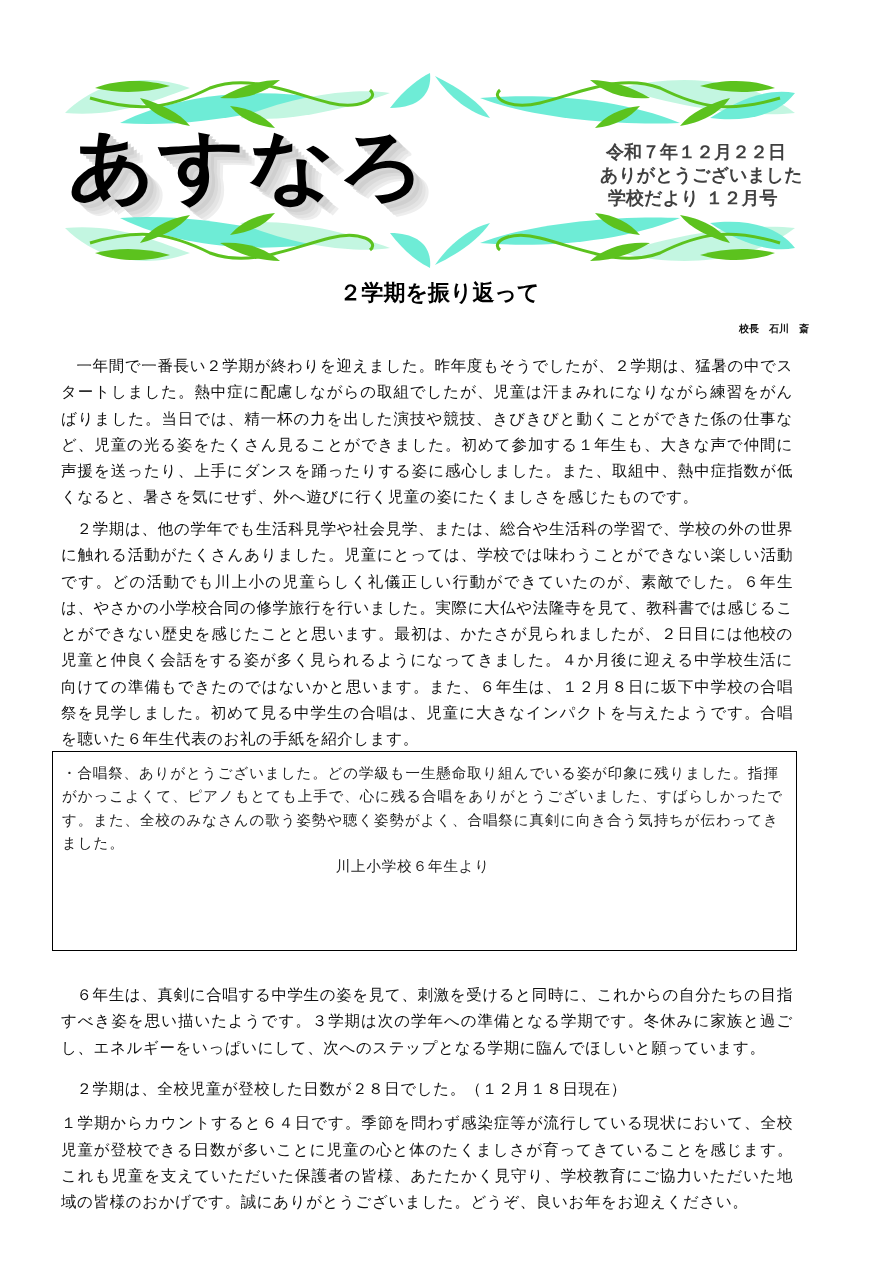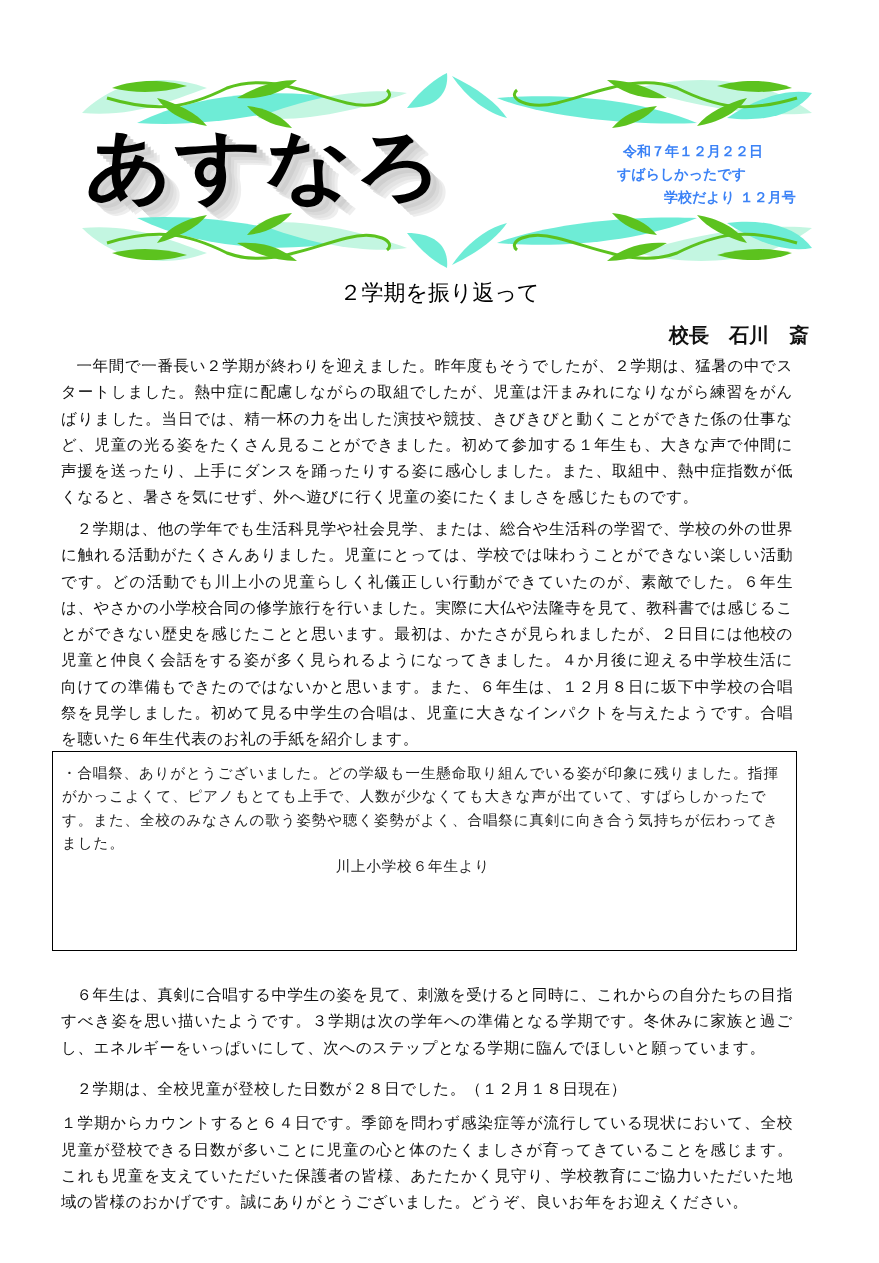--- a/index.html
+++ b/index.html
@@ -1,34 +1,34 @@
 <!DOCTYPE html>
 <html><head>
   <meta charset="utf-8">
   <style>
     html, body { margin: 0; padding: 0; background: #ffffff; }
     body { width: 879px; height: 1263px; position: relative; overflow: hidden;
       font-family: "DejaVu Serif", "Liberation Serif", serif; color: #111; }
-    .banner { position: absolute; left: 77px; top: 68px; width: 740px; height: 192px; }
+    .banner { position: absolute; left: 60px; top: 68px; width: 740px; height: 192px; }
     .vine { position: absolute; left: 0; width: 740px; height: 62px; }
     .vine.top { top: 0; }
     .vine.bottom { top: 140px; }
     .masthead-title { position: absolute; left: 8px; top: 58px; font-family: "DejaVu Sans", sans-serif;
       font-weight: 900; font-size: 86px; letter-spacing: 2px; color: #000; line-height: 1;
       text-shadow: 3px 3px 0 #d6d6d6, 6px 6px 0 #cfcfcf, 9px 9px 0 #dadada, 12px 12px 0 #e4e4e4, 15px 15px 0 #eeeeee;
       transform: scaleY(0.9); transform-origin: left top; white-space: nowrap; }
     .masthead-info { position: absolute; left: 540px; top: 72px; font-family: "DejaVu Sans", sans-serif;
-      font-weight: bold; font-size: 14px; line-height: 23px; color: #3b82f6; }
+      font-weight: bold; font-size: 18px; line-height: 23px; color: #404040; }
     .masthead-info div { white-space: nowrap; }
     .masthead-info .l1 { padding-left: 6px; }
-    .masthead-info .l3 { padding-left: 8px; margin-left: 39px; }
+    .masthead-info .l3 { padding-left: 8px; }
     .article-title { position: absolute; left: 0; width: 879px; top: 278px; text-align: center;
       font-family: "DejaVu Sans", sans-serif; font-size: 22px; color: #000; }
     .author { position: absolute; right: 70px; top: 322px; font-family: "DejaVu Sans", sans-serif;
-      font-weight: bold; font-size: 20px; white-space: pre; }
+      font-weight: bold; font-size: 10px; white-space: pre; }
     .para { position: absolute; left: 53px; width: 748px; font-size: 15.5px; line-height: 26.3px;
       color: #111; letter-spacing: 0.6px; }
     .para p { margin: 8px; text-align: justify; }
     .indent { text-indent: 1em; }
     .p1 { top: 345px; }
     .p2 { top: 508px; }
     .letter-box { position: absolute; left: 52px; top: 751px; width: 745px; height: 200px;
       border: 1.5px solid #000; box-sizing: border-box; padding: 10px 8px 0 9px;
       font-size: 14.5px; line-height: 23.3px; letter-spacing: 0.9px; color: #222; }
     .letter-box p { margin: 0; }
@@ -64,21 +64,21 @@
       <path d="M670,30 C650,35 630,45 620,58 C640,55 660,45 670,30 Z"></path>
       <path d="M590,30 C570,18 550,12 530,12 C545,25 565,32 590,30 Z"></path>
       <path d="M580,38 C560,40 545,48 535,60 C555,58 570,50 580,38 Z"></path>
     </g>
   </svg>
 
   <div class="masthead-title">あすなろ</div>
 
   <div class="masthead-info">
     <div class="l1">令和７年１２月２２日</div>
-    <div class="l2">すばらしかったです</div>
+    <div class="l2">ありがとうございました</div>
     <div class="l3">学校だより １２月号</div>
   </div>
 
   <svg class="vine bottom" viewBox="0 0 740 62" preserveAspectRatio="none">
     <g opacity="0.85">
       <path d="M5,20 C40,55 90,60 130,45 C100,35 60,15 5,20 Z" fill="#b9f5dc"></path>
       <path d="M60,10 C120,40 200,45 260,35 C200,20 130,5 60,10 Z" fill="#55e9d0"></path>
       <path d="M180,15 C240,40 300,45 330,40 C290,25 230,10 180,15 Z" fill="#b9f5dc"></path>
       <path d="M330,25 C345,45 360,55 370,60 C372,40 360,25 330,25 Z" fill="#55e9d0"></path>
       <path d="M375,57 C400,45 420,30 430,15 C410,20 390,35 375,57 Z" fill="#55e9d0"></path>
@@ -96,33 +96,33 @@
       <path d="M160,35 C180,47 200,53 220,53 C205,40 185,33 160,35 Z"></path>
       <path d="M170,27 C190,25 205,17 215,5 C195,7 180,15 170,27 Z"></path>
       <path d="M715,45 C690,55 660,53 640,47 C665,40 690,39 715,45 Z"></path>
       <path d="M670,35 C650,30 630,20 620,7 C640,10 660,20 670,35 Z"></path>
       <path d="M590,35 C570,47 550,53 530,53 C545,40 565,33 590,35 Z"></path>
       <path d="M580,27 C560,25 545,17 535,5 C555,7 570,15 580,27 Z"></path>
     </g>
   </svg>
 </div>
 
-<h1 class="article-title" style="margin:0;font-weight:normal;">２学期を振り返って</h1>
+<h1 class="article-title" style="margin:0;font-weight:bold;">２学期を振り返って</h1>
 <div class="author">校長　石川　斎</div>
 
 <div class="para p1">
   <p class="indent">一年間で一番長い２学期が終わりを迎えました。昨年度もそうでしたが、２学期は、猛暑の中でスタートしました。熱中症に配慮しながらの取組でしたが、児童は汗まみれになりながら練習をがんばりました。当日では、精一杯の力を出した演技や競技、きびきびと動くことができた係の仕事など、児童の光る姿をたくさん見ることができました。初めて参加する１年生も、大きな声で仲間に声援を送ったり、上手にダンスを踊ったりする姿に感心しました。また、取組中、熱中症指数が低くなると、暑さを気にせず、外へ遊びに行く児童の姿にたくましさを感じたものです。</p>
 </div>
 
 <div class="para p2">
   <p class="indent">２学期は、他の学年でも生活科見学や社会見学、または、総合や生活科の学習で、学校の外の世界に触れる活動がたくさんありました。児童にとっては、学校では味わうことができない楽しい活動です。どの活動でも川上小の児童らしく礼儀正しい行動ができていたのが、素敵でした。６年生は、やさかの小学校合同の修学旅行を行いました。実際に大仏や法隆寺を見て、教科書では感じることができない歴史を感じたことと思います。最初は、かたさが見られましたが、２日目には他校の児童と仲良く会話をする姿が多く見られるようになってきました。４か月後に迎える中学校生活に向けての準備もできたのではないかと思います。また、６年生は、１２月８日に坂下中学校の合唱祭を見学しました。初めて見る中学生の合唱は、児童に大きなインパクトを与えたようです。合唱を聴いた６年生代表のお礼の手紙を紹介します。</p>
 </div>
 
 <div class="letter-box">
-  <p>・合唱祭、ありがとうございました。どの学級も一生懸命取り組んでいる姿が印象に残りました。指揮がかっこよくて、ピアノもとても上手で、人数が少なくても大きな声が出ていて、すばらしかったです。また、全校のみなさんの歌う姿勢や聴く姿勢がよく、合唱祭に真剣に向き合う気持ちが伝わってきました。</p>
+  <p>・合唱祭、ありがとうございました。どの学級も一生懸命取り組んでいる姿が印象に残りました。指揮がかっこよくて、ピアノもとても上手で、心に残る合唱をありがとうございました、すばらしかったです。また、全校のみなさんの歌う姿勢や聴く姿勢がよく、合唱祭に真剣に向き合う気持ちが伝わってきました。</p>
   <p class="sign">川上小学校６年生より</p>
 </div>
 
 <div class="para p3">
   <p class="indent">６年生は、真剣に合唱する中学生の姿を見て、刺激を受けると同時に、これからの自分たちの目指すべき姿を思い描いたようです。３学期は次の学年への準備となる学期です。冬休みに家族と過ごし、エネルギーをいっぱいにして、次へのステップとなる学期に臨んでほしいと願っています。</p>
 </div>
 
 <div class="para p4">
   <p class="indent">２学期は、全校児童が登校した日数が２８日でした。（１２月１８日現在）</p>
   <p>１学期からカウントすると６４日です。季節を問わず感染症等が流行している現状において、全校児童が登校できる日数が多いことに児童の心と体のたくましさが育ってきていることを感じます。これも児童を支えていただいた保護者の皆様、あたたかく見守り、学校教育にご協力いただいた地域の皆様のおかげです。誠にありがとうございました。どうぞ、良いお年をお迎えください。</p>

